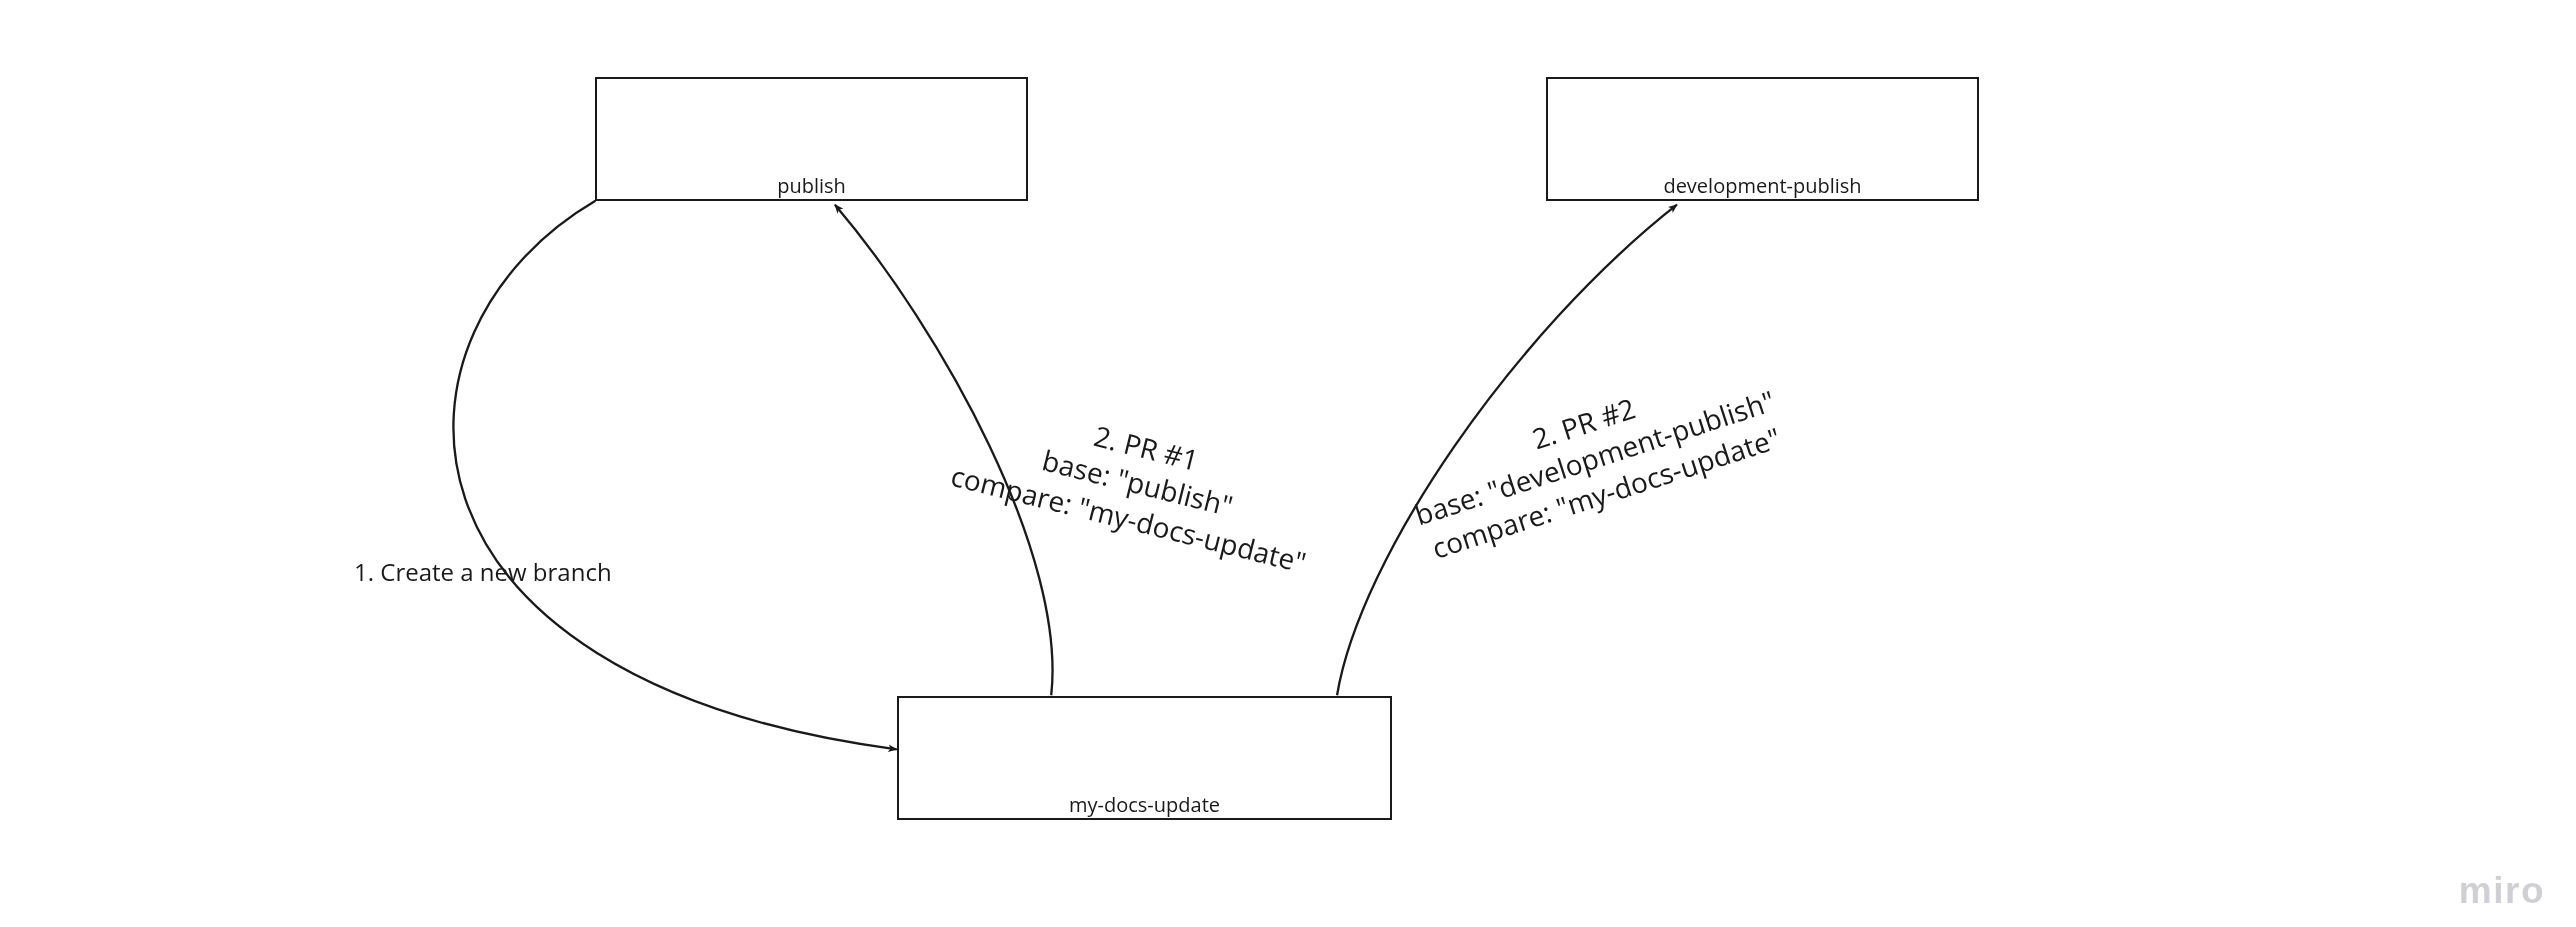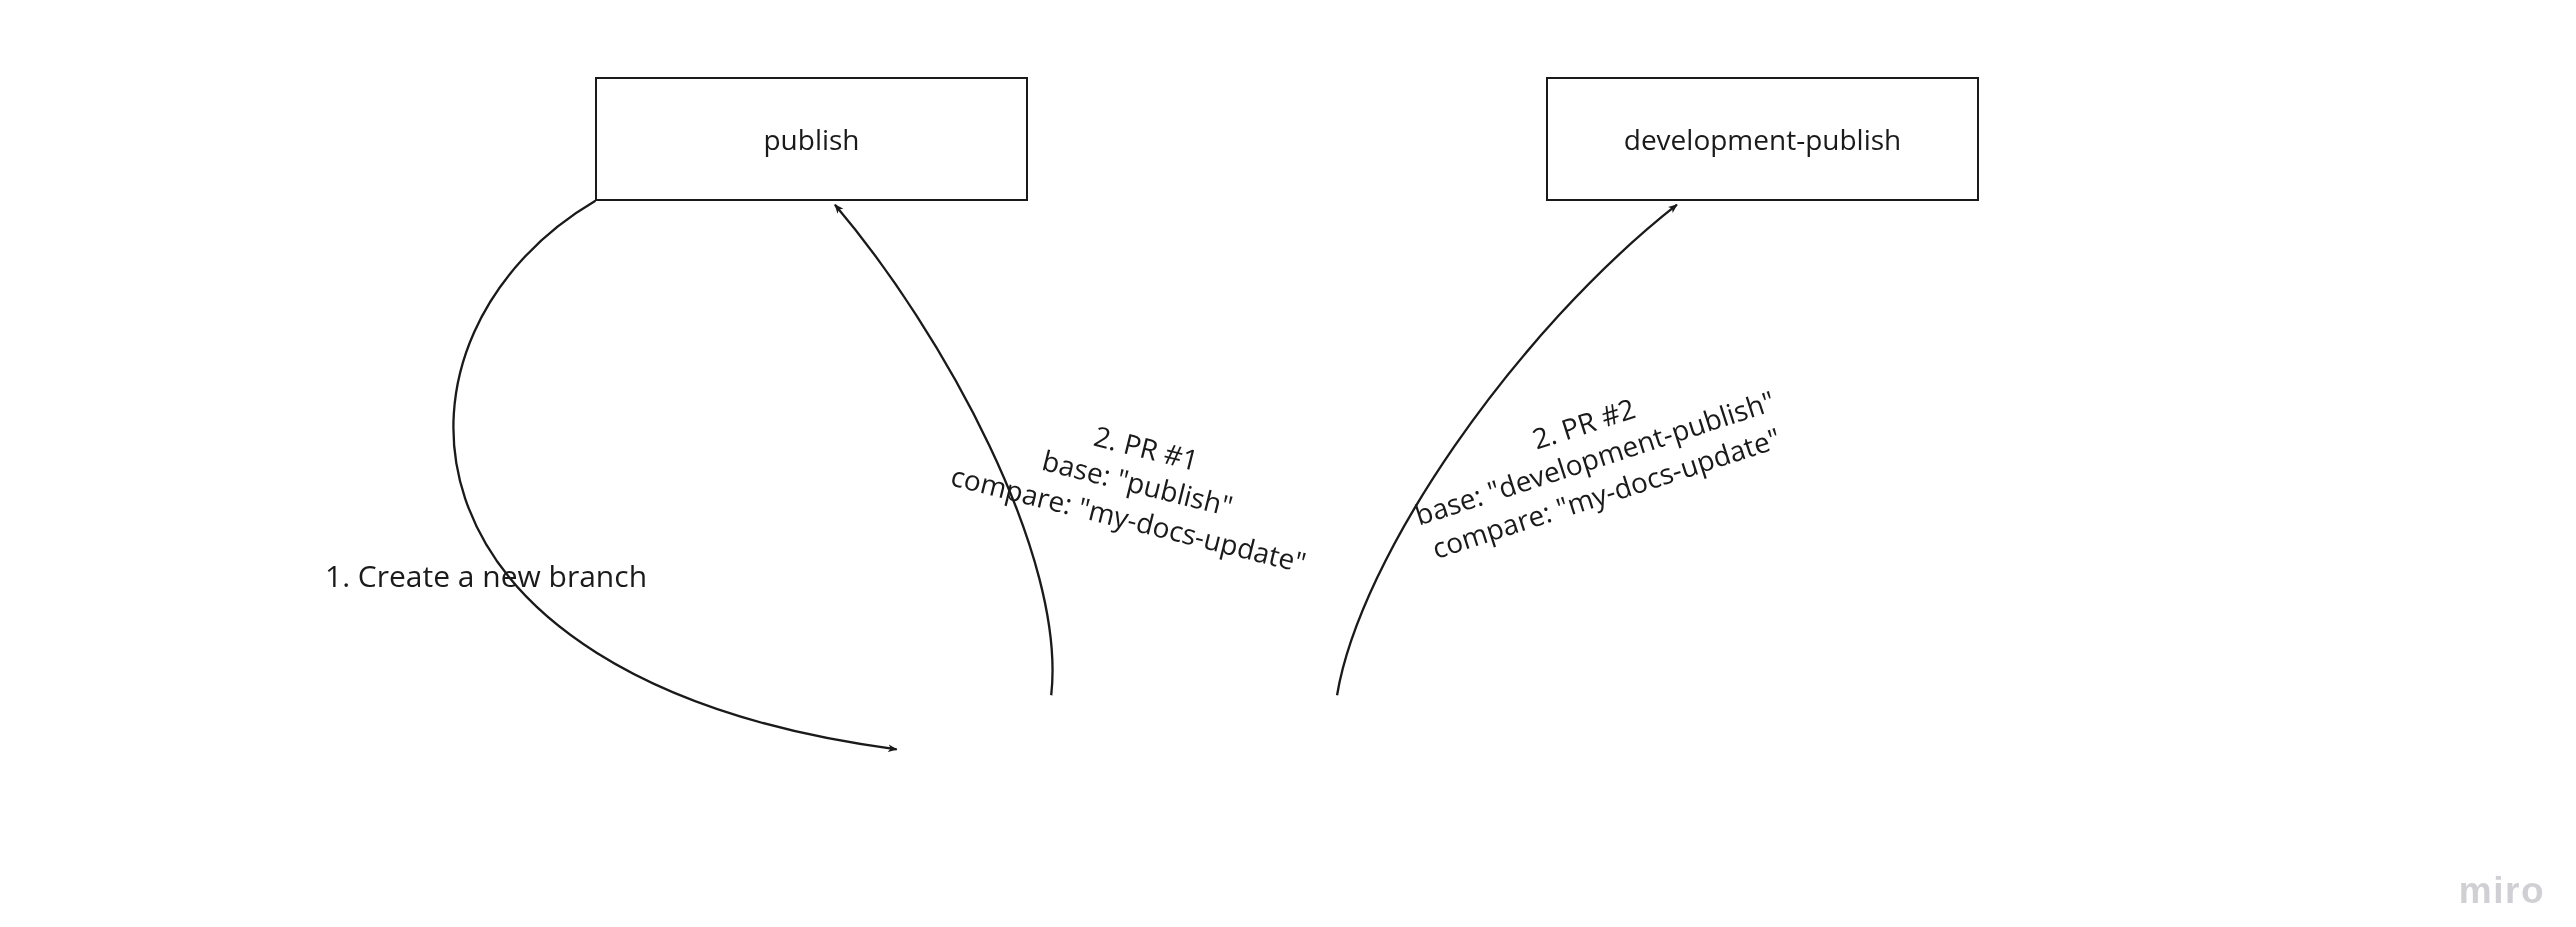--- a/index.html
+++ b/index.html
@@ -17,31 +17,32 @@
     width: 2576px;
     height: 927px;
   }
   .box {
     position: absolute;
     border: 2.3px solid #1a1a1a;
     background: #ffffff;
     display: flex;
     flex-direction: column;
     align-items: center;
-    justify-content: center;
+    justify-content: flex-end;
     text-align: center;
-    font-size: 28px;
+    font-size: 20px;
     line-height: 1.3;
     box-sizing: border-box;
   }
   .label {
     position: absolute;
-    font-size: 30px;
+    font-size: 24px;
     line-height: 1.3;
     white-space: nowrap;
+    margin-left: 29px;
   }
   .multiline-label {
     position: absolute;
     font-size: 28px;
     line-height: 1.3;
     text-align: center;
     white-space: nowrap;
   }
   svg.arrows {
     position: absolute;
@@ -82,20 +83,23 @@
   </svg>
 
   <div class="box" style="left:595px; top:77px; width:433px; height:124px;">
     <span>publish</span>
   </div>
 
   <div class="box" style="left:1546px; top:77px; width:433px; height:124px;">
     <span>development-publish</span>
   </div>
 
+  <div class="box" style="left:897px; top:696px; width:495px; height:124px;">
+    <span>my-docs-update</span>
+  </div>
 
   <div class="label" style="left:325px; top:556px;">1. Create a new branch</div>
 
   <div class="multiline-label" style="left:974px; top:386px; transform: rotate(14deg); transform-origin: left top;">
     <div>2. PR #1</div>
     <div>base: "publish"</div>
     <div>compare: "my-docs-update"</div>
   </div>
 
   <div class="multiline-label" style="left:1399px; top:464px; transform: rotate(-18deg); transform-origin: left top;">

